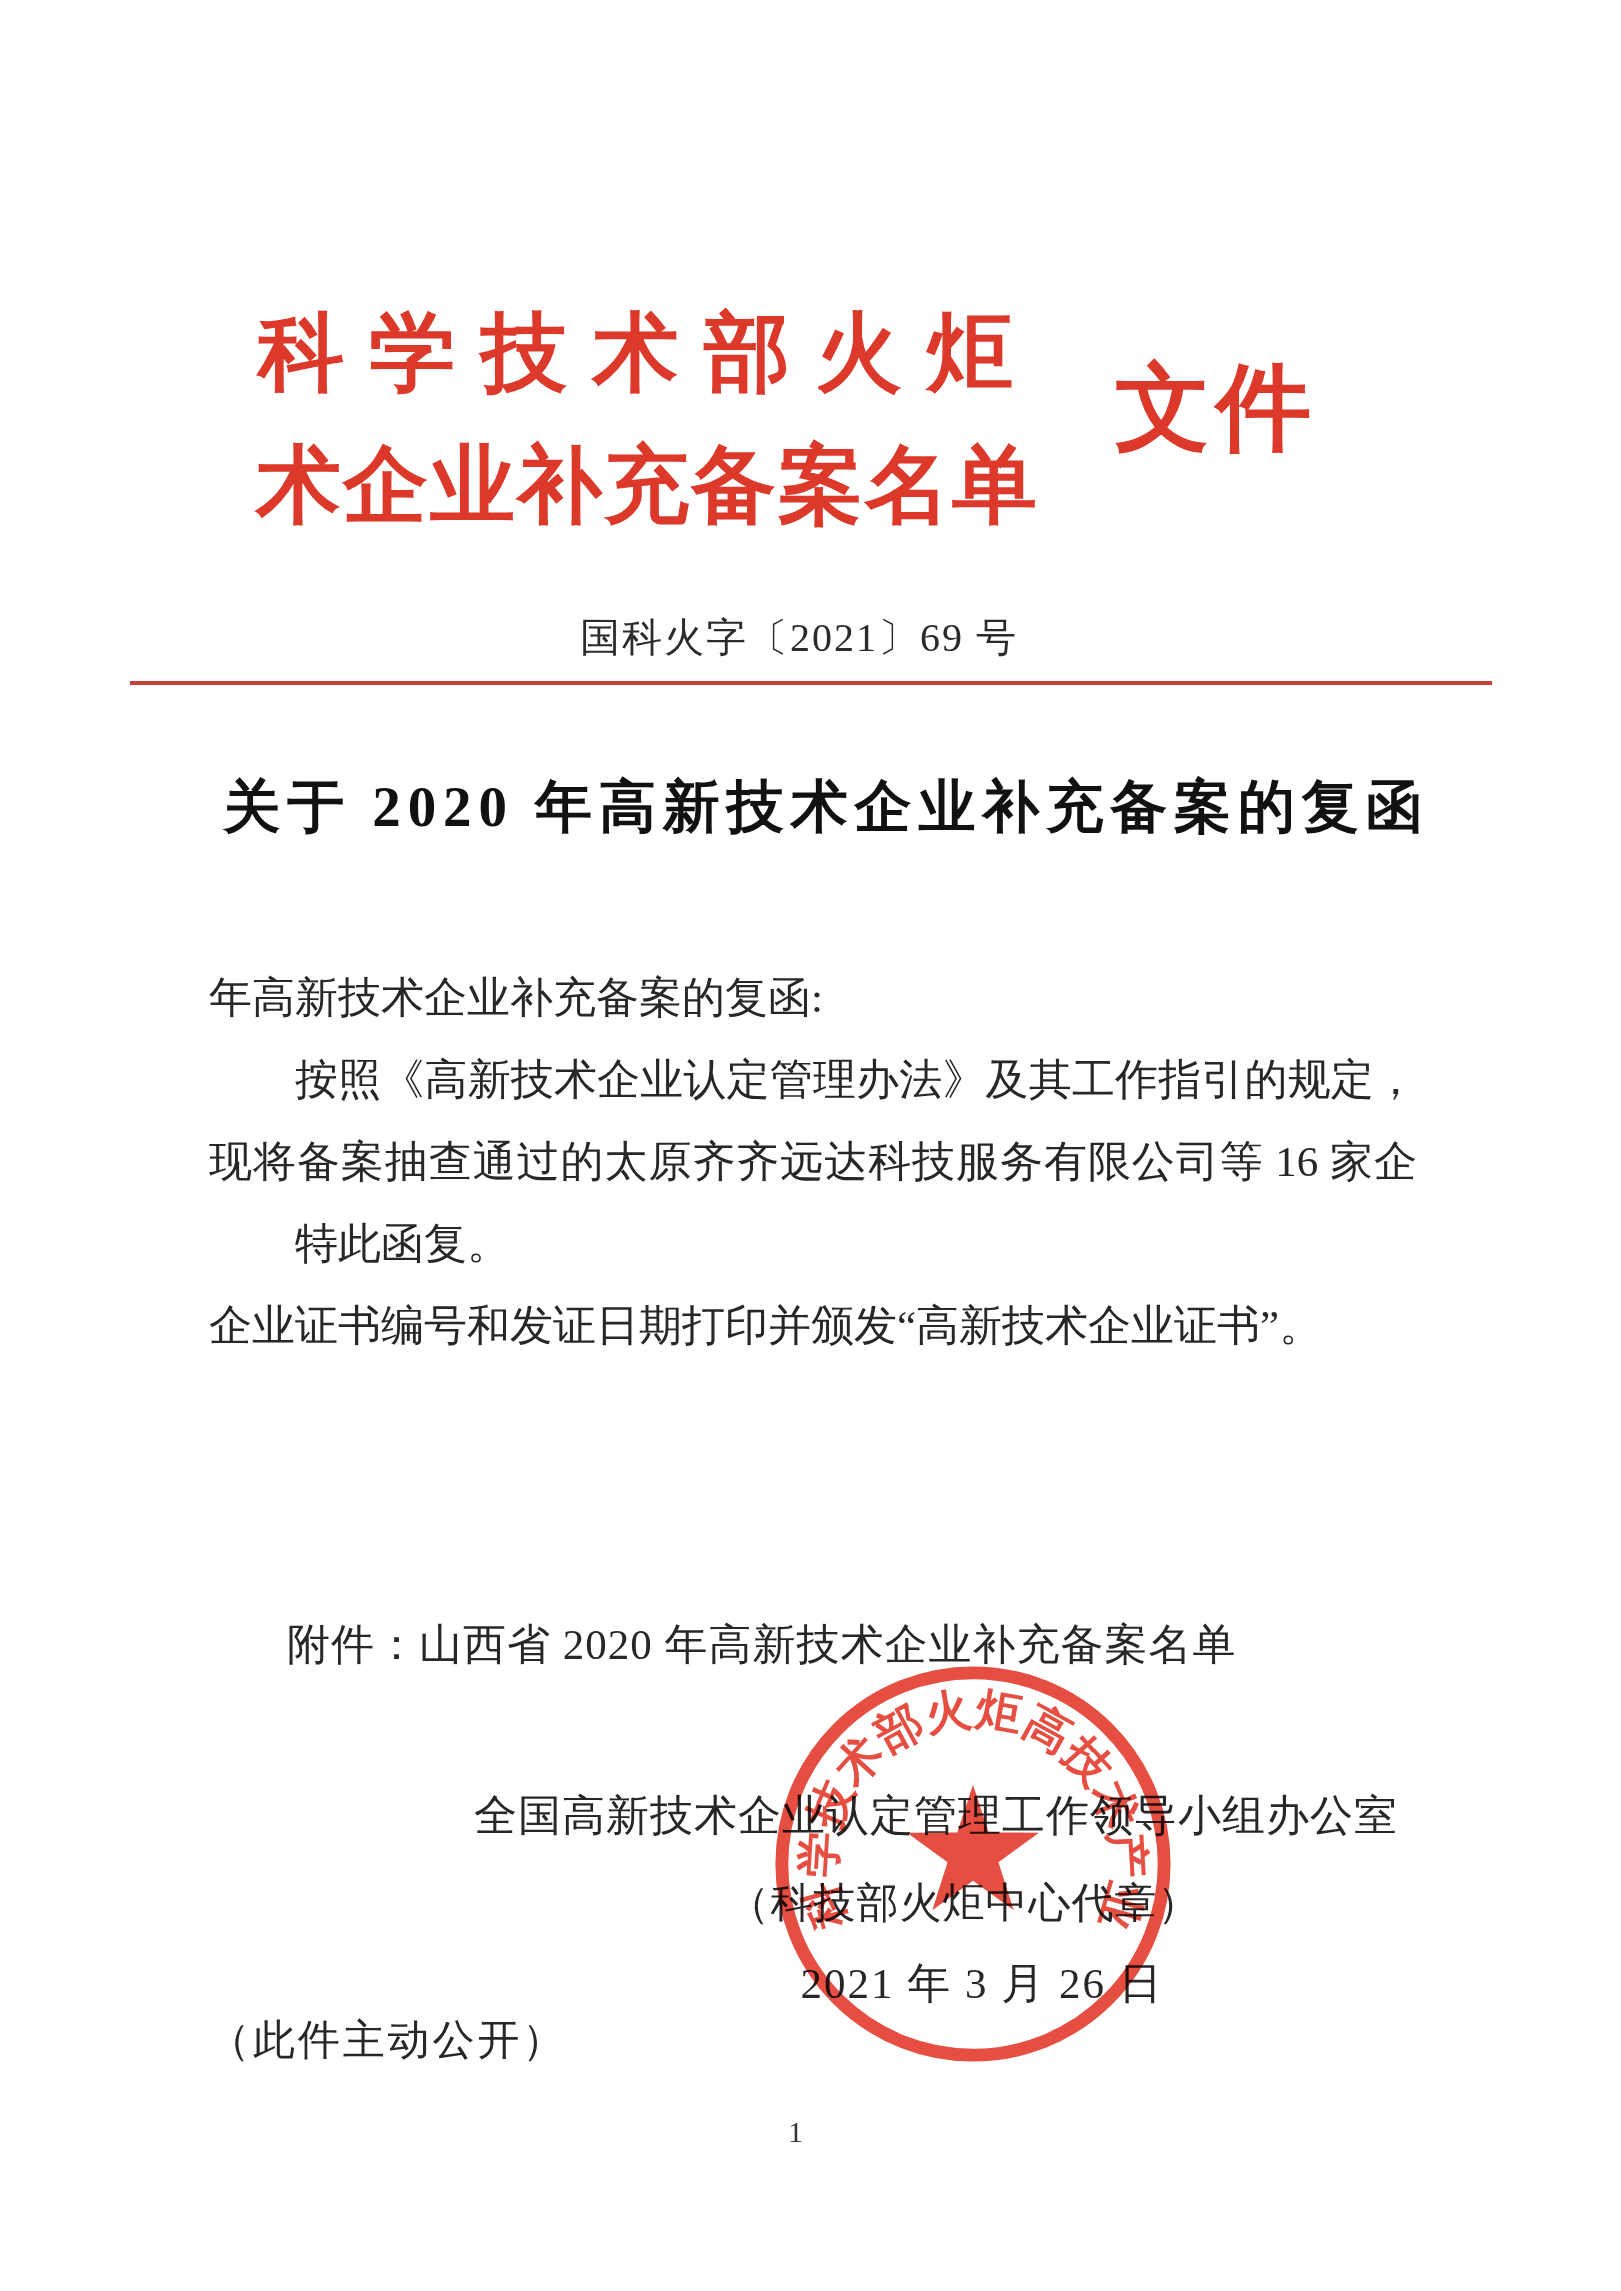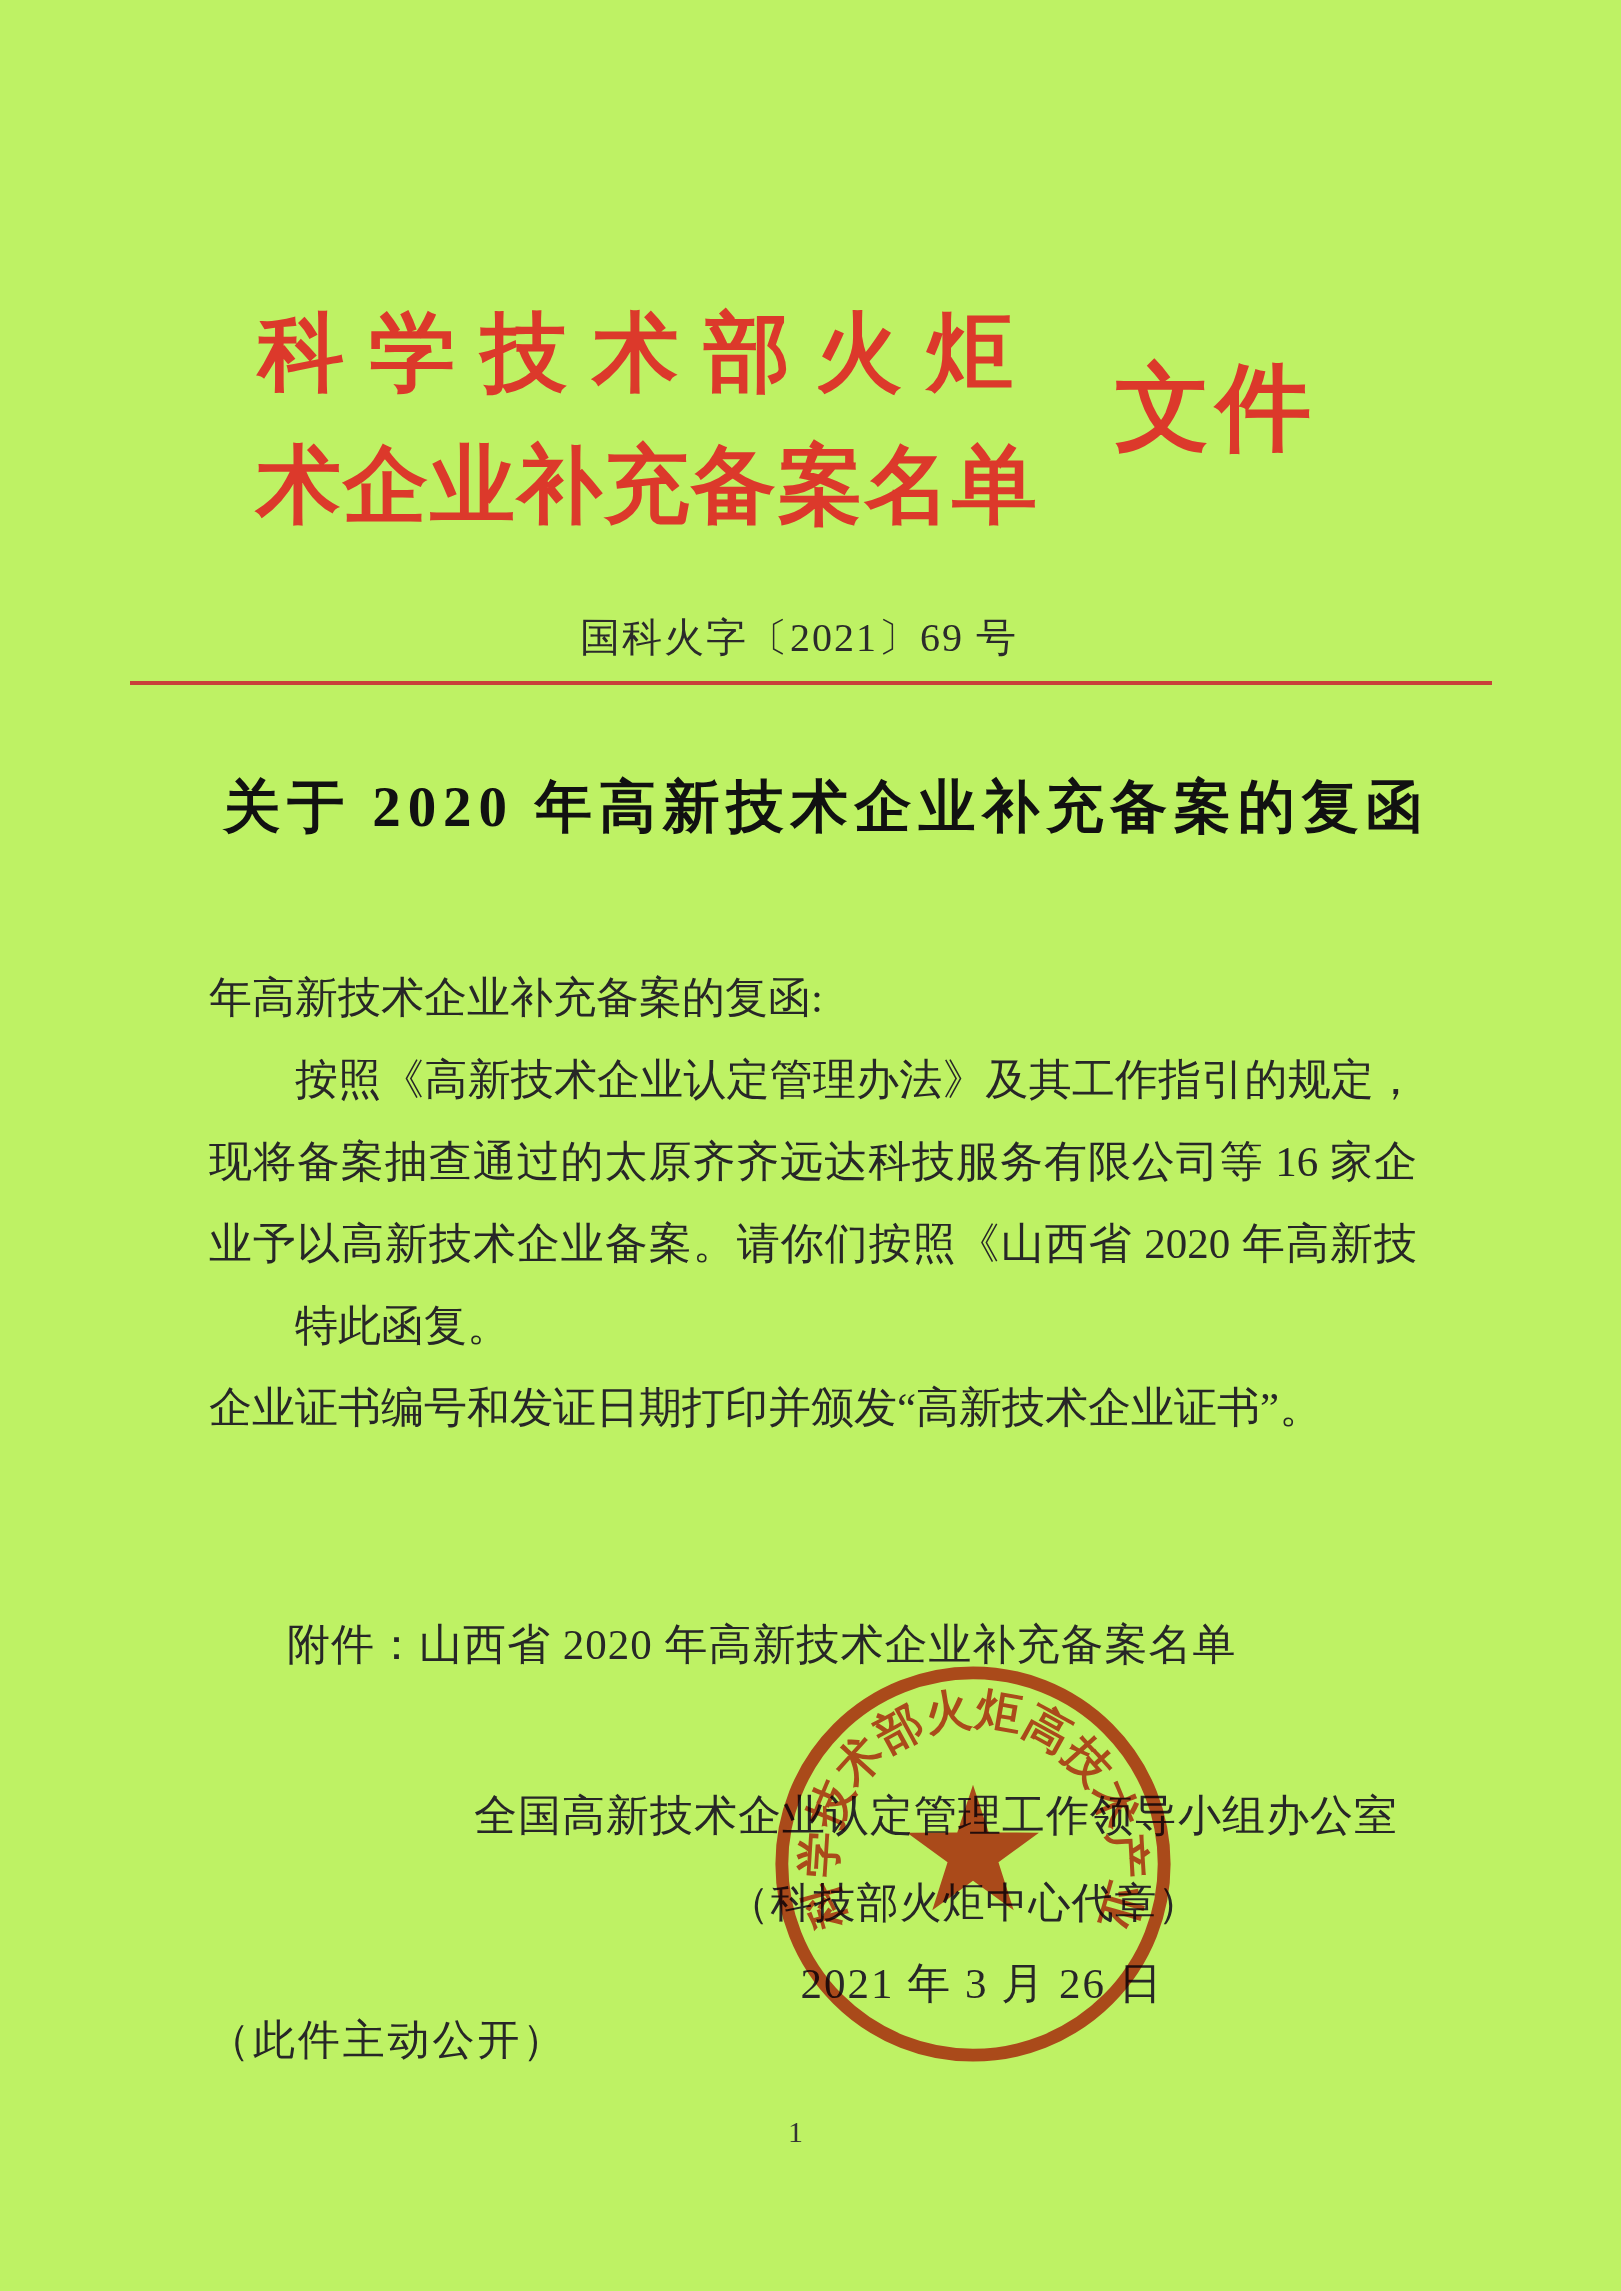--- a/index.html
+++ b/index.html
@@ -1,21 +1,21 @@
 <!DOCTYPE html>
 <html><head>
 <meta charset="utf-8">
 <style>
   html, body { margin: 0; padding: 0; background: #e9e7e2; }
   .page {
     position: relative;
     width: 1621px;
     height: 2292px;
     margin: 0 auto;
-    background: #bef264;
+    background: #ffffff;
     overflow: hidden;
     font-family: "Liberation Serif", "DejaVu Serif", serif;
     color: #272727;
   }
   
   .hdr-l1 {
     position: absolute; left: 258px; top: 310px;
     font-size: 86px; font-weight: bold; line-height: 1;
     letter-spacing: 25.5px; color: #dc392b; white-space: nowrap;
   }
@@ -101,21 +101,20 @@
 
   <div class="doc-num">国科火字〔2021〕69 号</div>
   <div class="red-rule"></div>
 
   <h1 class="title">关于 2020 年高新技术企业补充备案的复函</h1>
 
   <div class="body-block">
     <div class="line">年高新技术企业补充备案的复函:</div>
     <div class="line indent fill">按照《高新技术企业认定管理办法》及其工作指引的规定，</div>
     <div class="line fill">现将备案抽查通过的太原齐齐远达科技服务有限公司等 16 家企</div>
-    <div class="line fill">业予以高新技术企业备案。请你们按照《山西省 2020 年高新技</div>
     <div class="line indent">特此函复。</div>
     <div class="line">企业证书编号和发证日期打印并颁发“高新技术企业证书”。</div>
   </div>
 
   <div class="attachment">附件：山西省 2020 年高新技术企业补充备案名单</div>
 
   <div class="sig-org">全国高新技术企业认定管理工作领导小组办公室</div>
   <div class="sig-note">（科技部火炬中心代章）</div>
   <div class="sig-date">2021 年 3 月 26 日</div>
 

